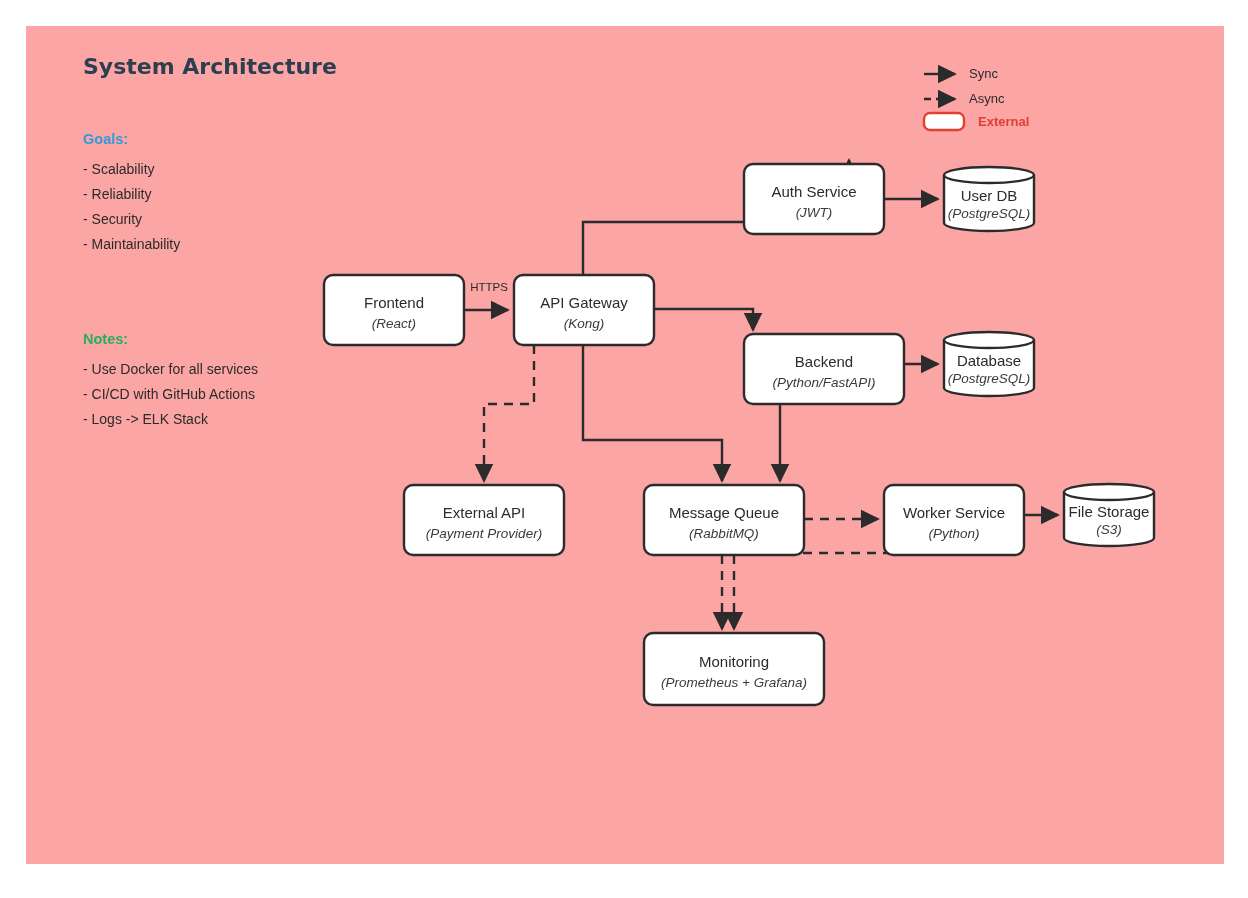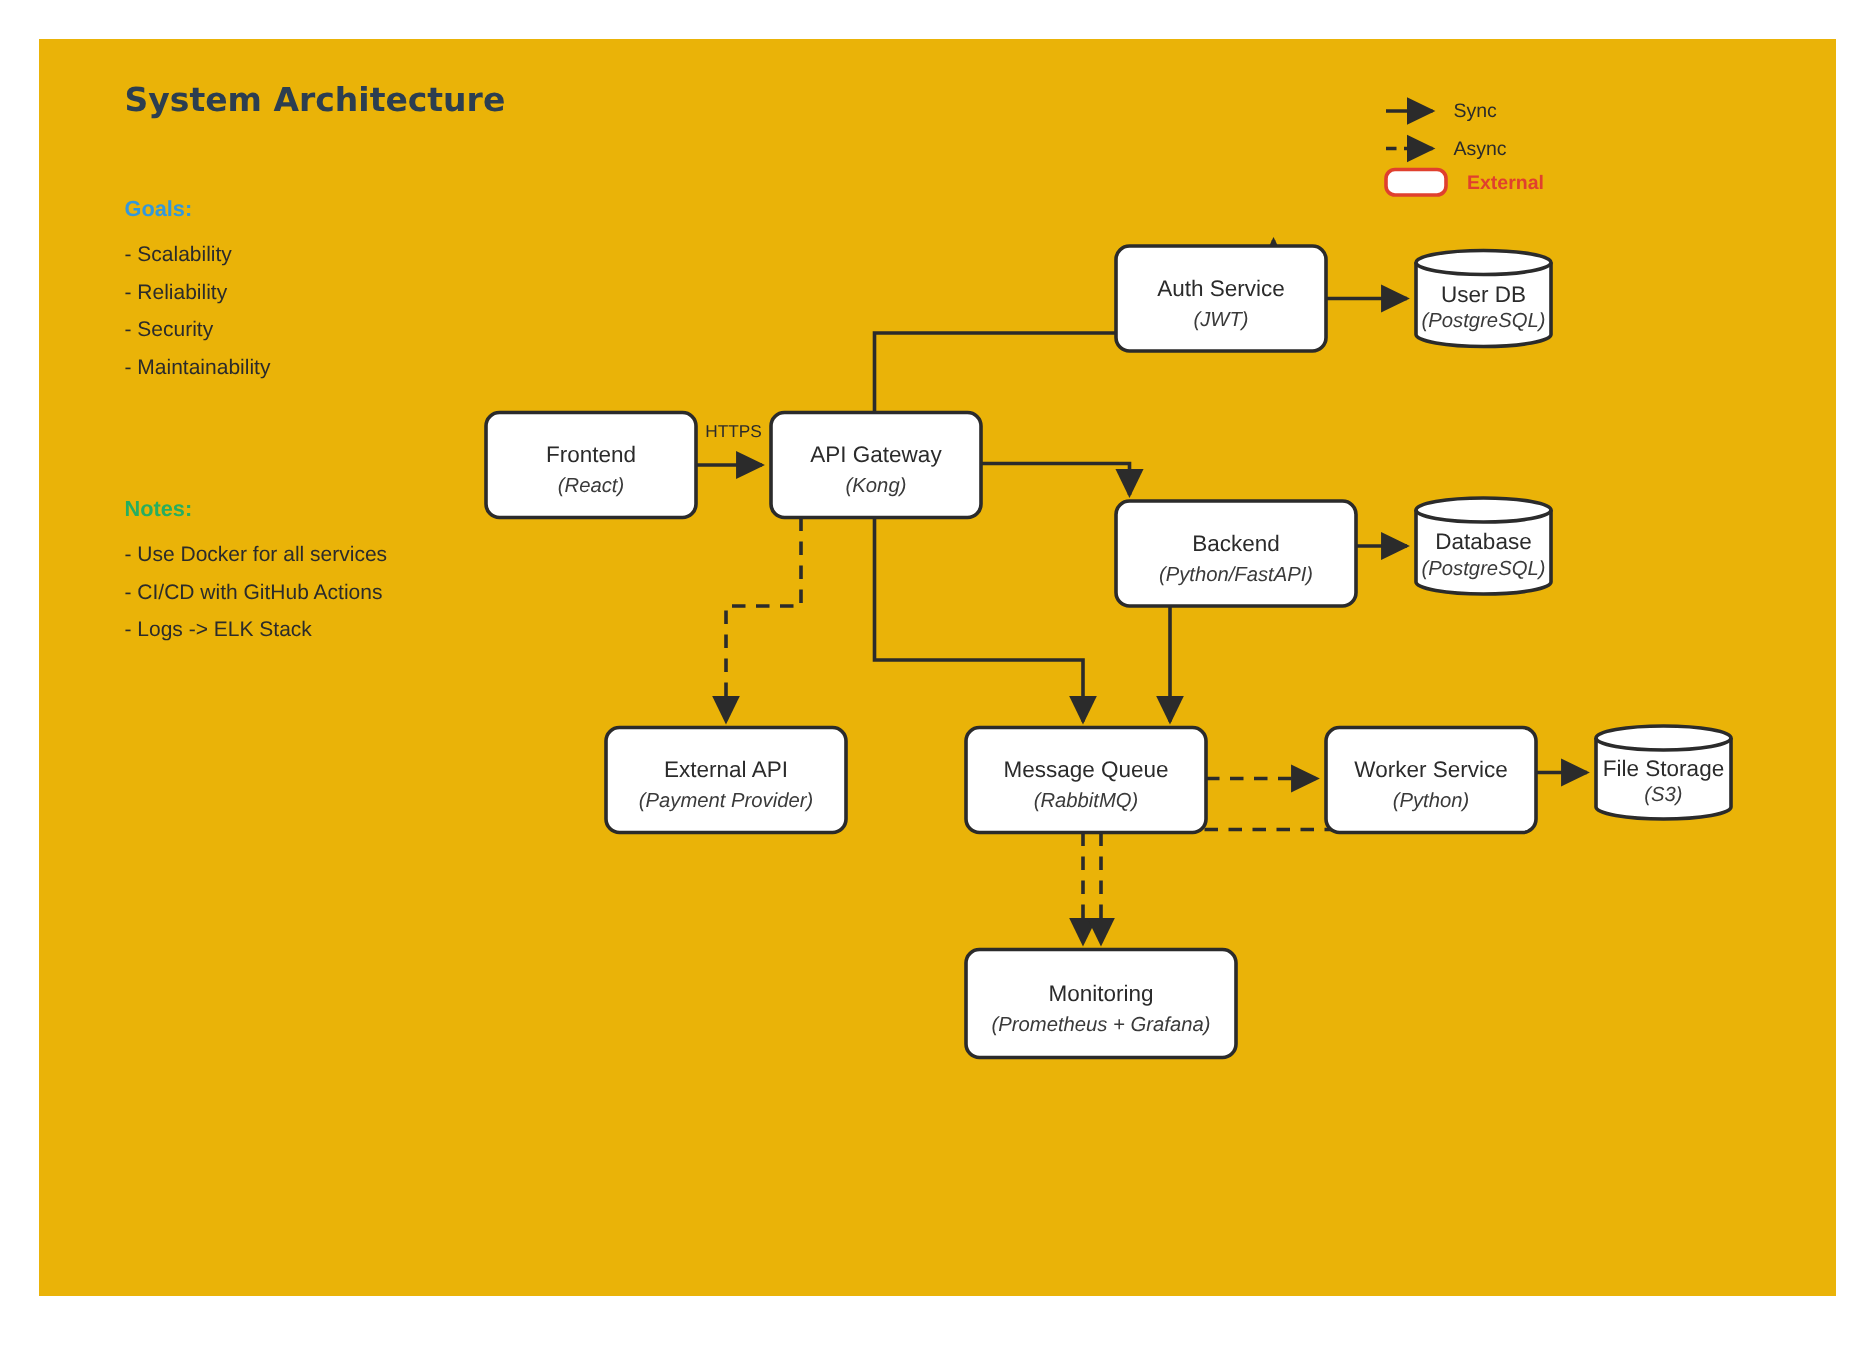--- a/index.html
+++ b/index.html
@@ -15,21 +15,21 @@
   .ns{font-size:13.5px;font-style:italic;fill:#3a3a3a;text-anchor:middle;}
   .el{font-size:11.5px;fill:#2b2b2b;text-anchor:middle;}
   .bx{fill:#ffffff;stroke:#2b2b2b;stroke-width:2.4;}
   .cyl{fill:#ffffff;stroke:#2b2b2b;stroke-width:2.4;}
   .ed{fill:none;stroke:#2b2b2b;stroke-width:2.4;}
   .eda{fill:none;stroke:#2b2b2b;stroke-width:2.4;stroke-dasharray:9 7;}
 </style>
 </head>
 <body style="background: rgb(255, 255, 255);">
 
-<div id="canvas" style="background: #eab308;">
+<div id="canvas" style="background: #fca5a5;">
   <svg width="1198" height="838" viewBox="0 0 1198 838" xmlns="http://www.w3.org/2000/svg">
     <defs>
       <marker id="ah" markerWidth="9" markerHeight="9" refX="7.2" refY="4.5" orient="auto" markerUnits="strokeWidth">
         <path d="M0,0.6 L8,4.5 L0,8.4 z" fill="#2b2b2b"></path>
       </marker>
     </defs>
 
     <text class="ttl" x="57" y="48" fill="#2c3e50">System Architecture</text>
 
     <text class="sec" x="57" y="118" fill="#3498db">Goals:</text>

